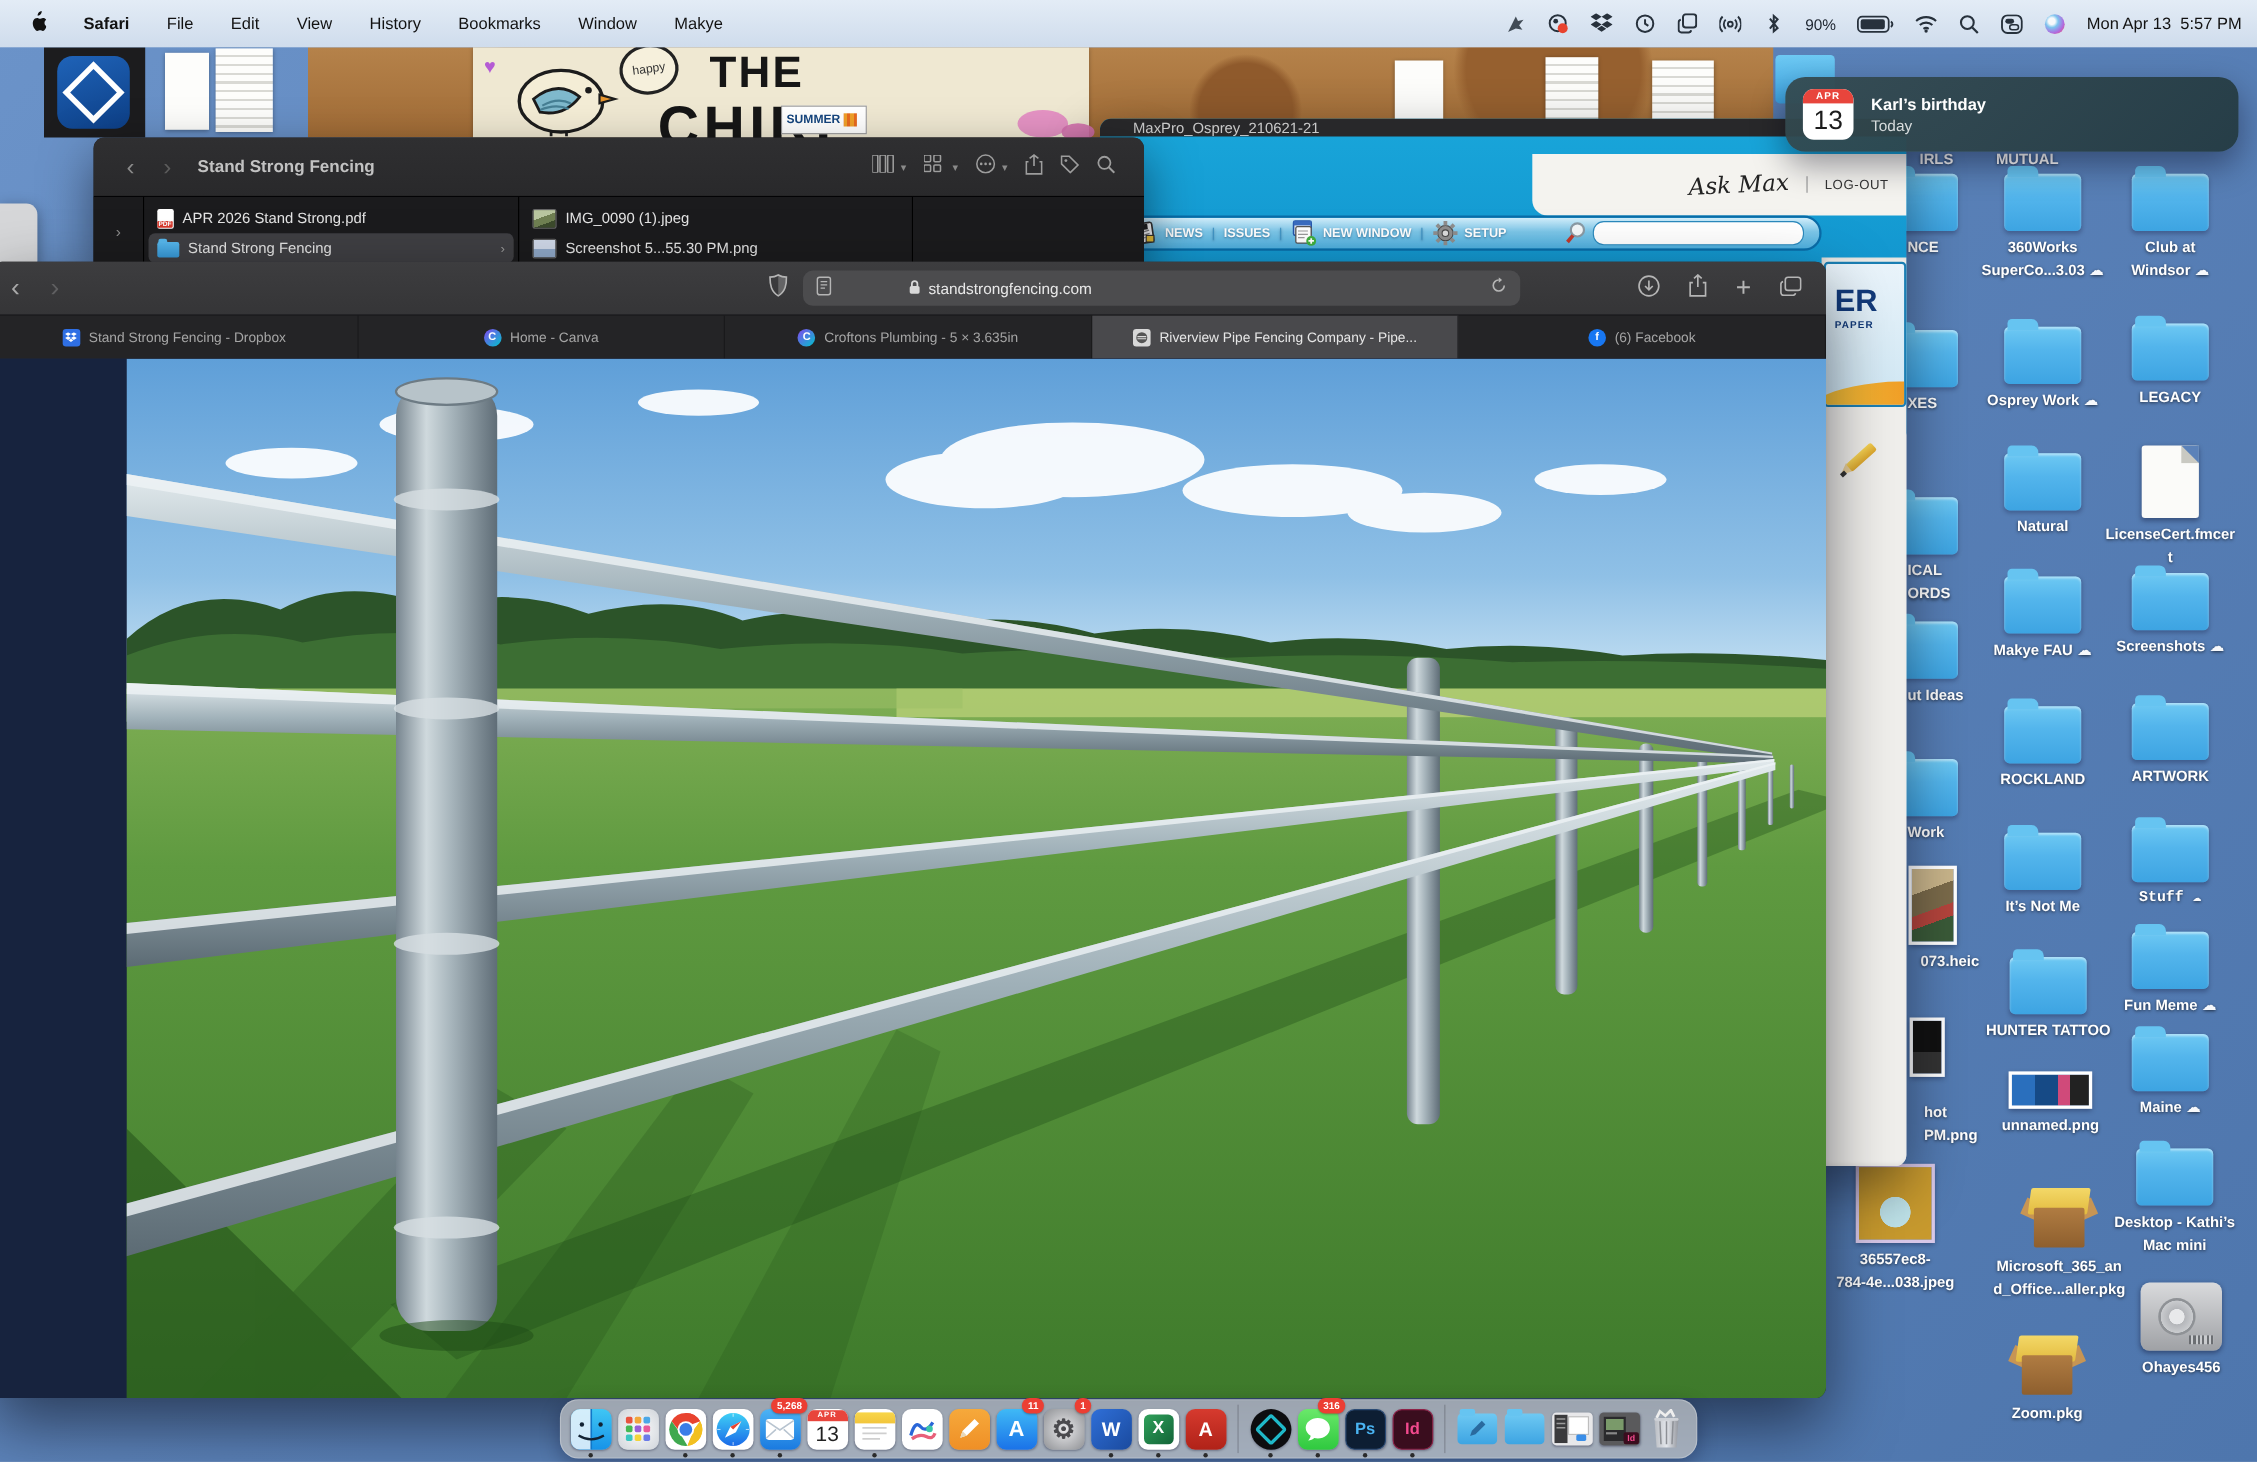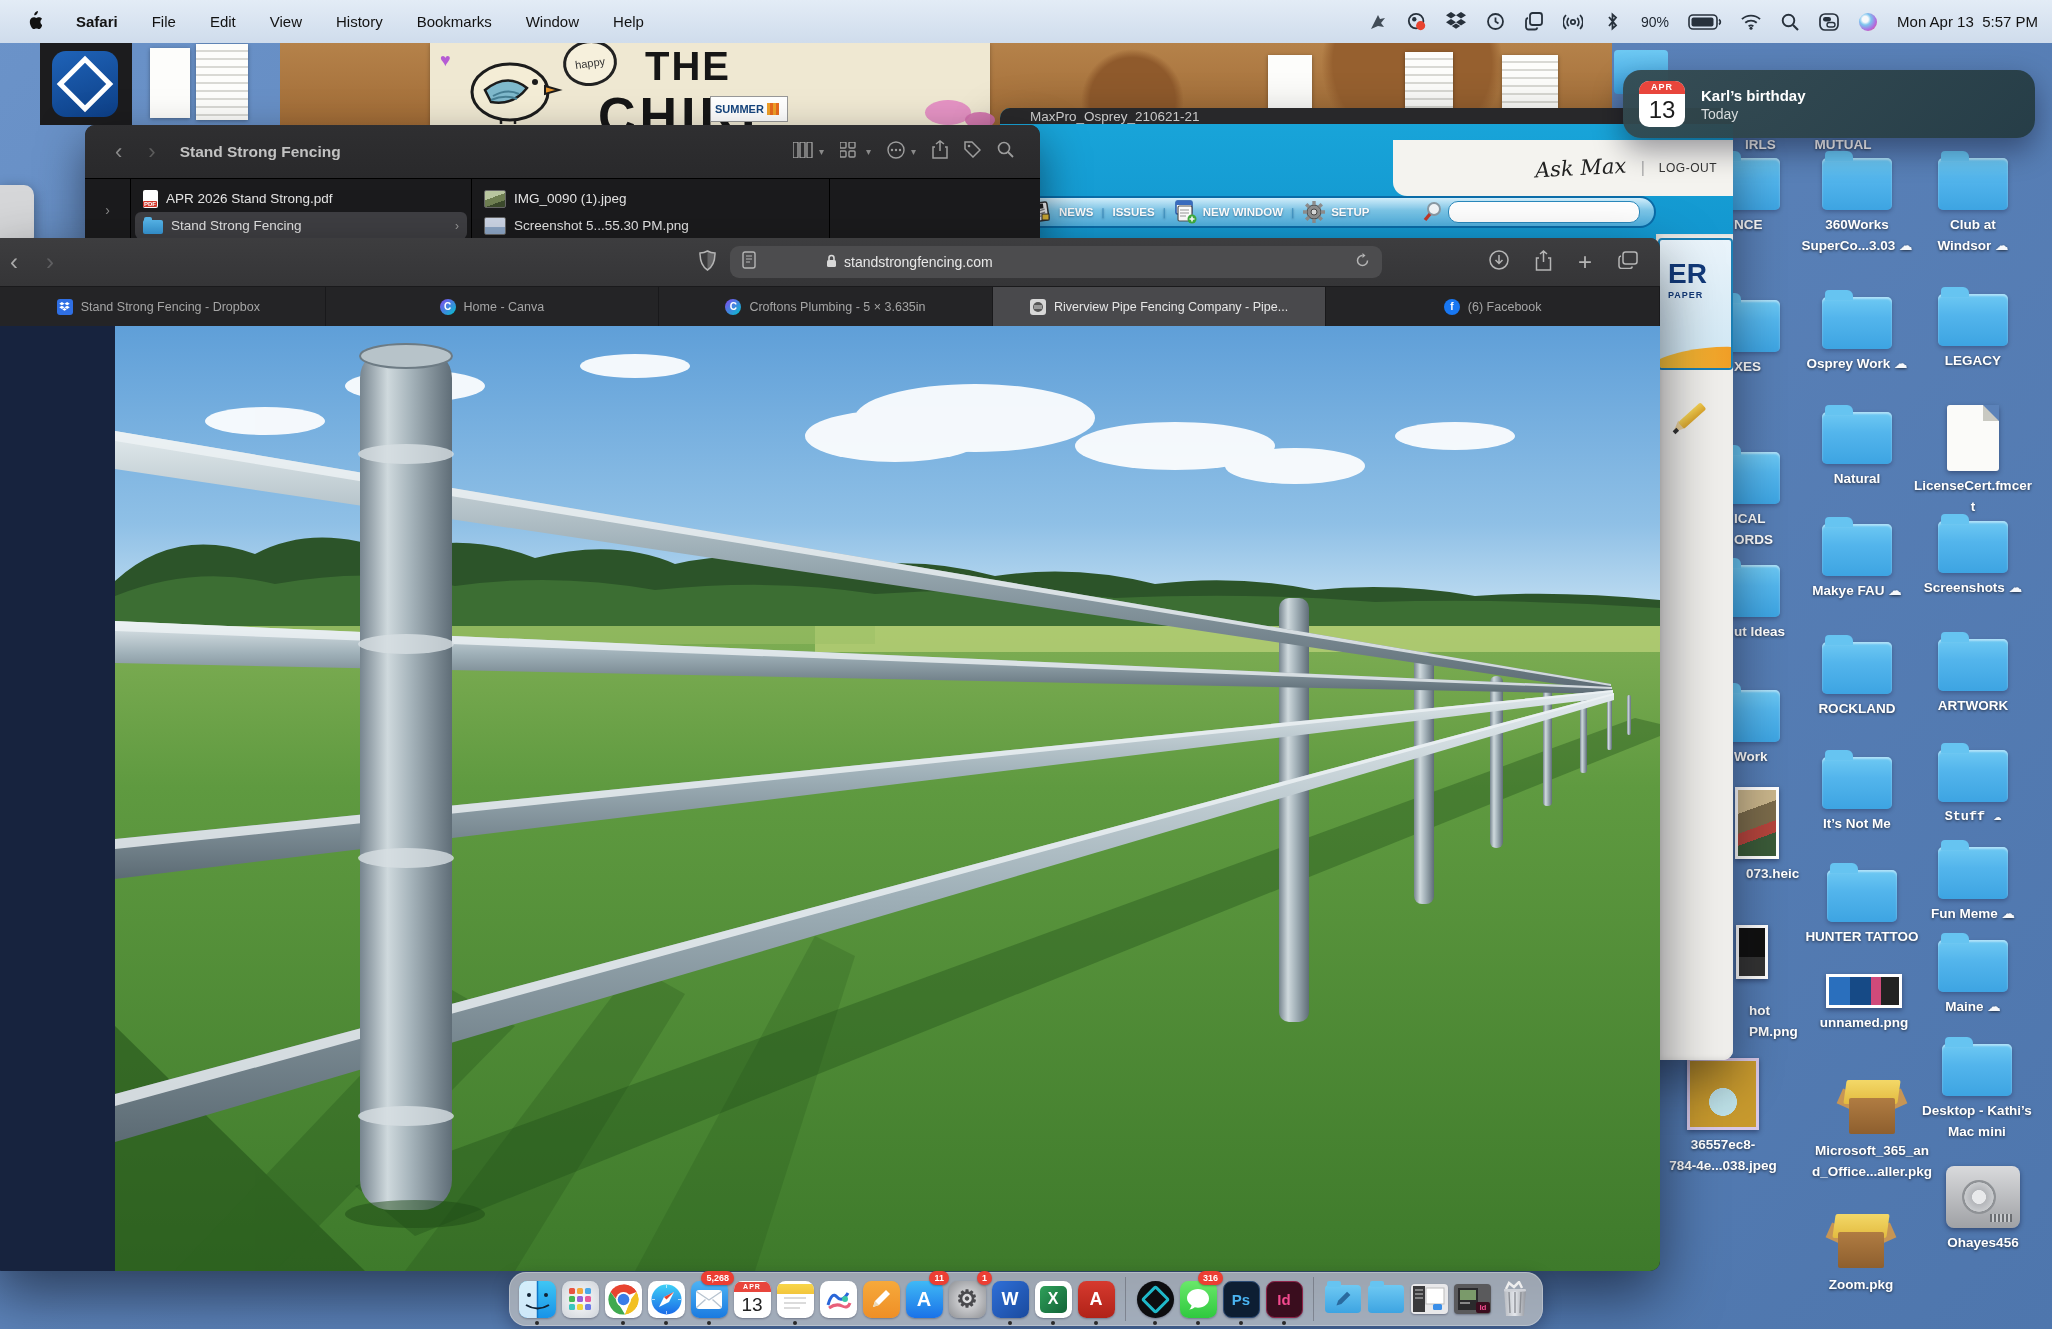--- a/index.html
+++ b/index.html
@@ -722,21 +722,21 @@
           <path d="M11.8 3.3c.7-.9 1.2-2.1 1-3.3-1 .1-2.3.7-3 1.6-.7.8-1.2 2-1 3.1 1.1.1 2.3-.6 3-1.4zM15.6 12.1c0-2.2 1.8-3.3 1.9-3.3-1-1.5-2.6-1.7-3.2-1.8-1.4-.1-2.6.8-3.3.8-.7 0-1.7-.8-2.8-.8-1.5 0-2.8.9-3.6 2.2-1.5 2.6-.4 6.5 1.1 8.7.7 1 1.6 2.2 2.7 2.1 1.1 0 1.5-.7 2.8-.7 1.3 0 1.7.7 2.8.7 1.2 0 1.9-1 2.6-2.1.8-1.2 1.2-2.4 1.2-2.5-.1 0-2.2-.9-2.2-3.3z" fill="#121212"></path>
         </svg></span>
     <span class="appname">Safari</span>
     <span id="menus" style="display:flex;gap:34px;">
         <span class="mitem">File</span>
         <span class="mitem">Edit</span>
         <span class="mitem">View</span>
         <span class="mitem">History</span>
         <span class="mitem">Bookmarks</span>
         <span class="mitem">Window</span>
-        <span class="mitem">Help</span>
+        <span class="mitem">Makye</span>
       </span>
   </div>
   <div class="mright">
     <span class="sticon">
         <svg width="18" height="18" viewBox="0 0 18 18">
           <path d="M2 16 L9 2 L11 6 L16 5 L12 10 L15 14 L9 13 Z" fill="#27313c" opacity=".85"></path>
         </svg>
       </span>
     <span class="sticon">
         <svg width="22" height="20" viewBox="0 0 22 20">

